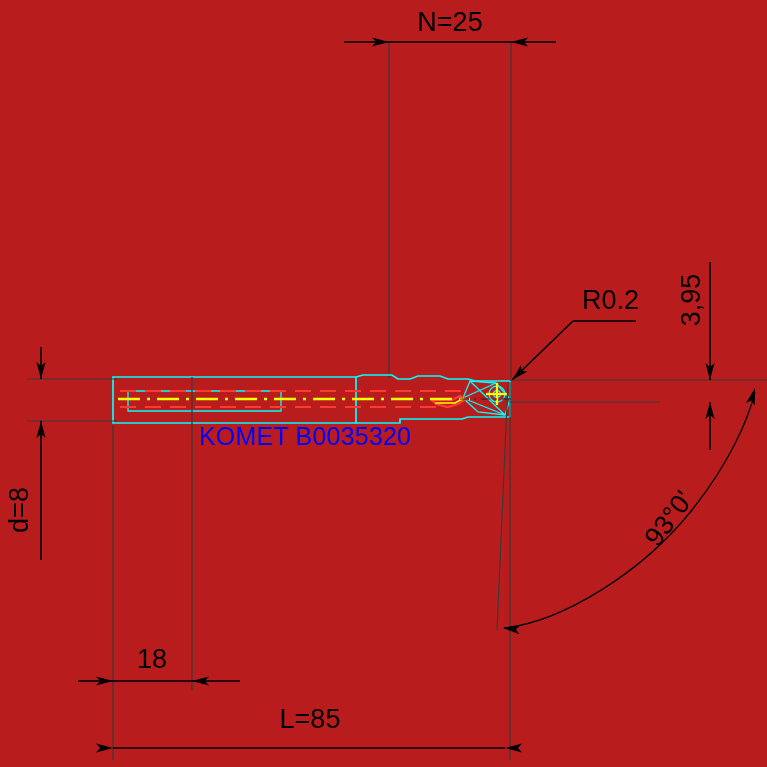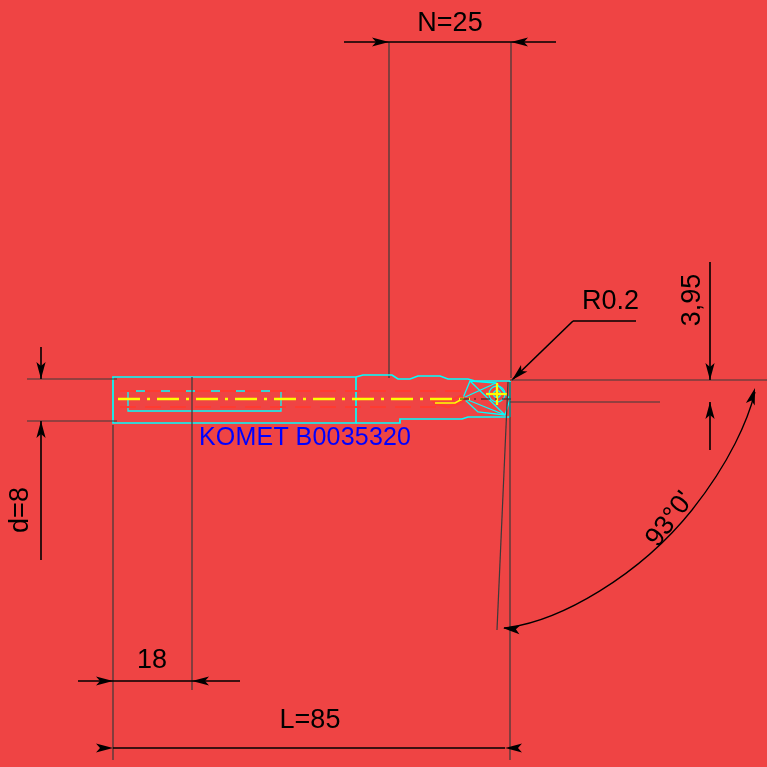--- a/index.html
+++ b/index.html
@@ -5,21 +5,21 @@
 <style>
   html, body {
     margin: 0;
     padding: 0;
     background: #ffffff;
   }
   #drawing-root {
     position: relative;
     width: 767px;
     height: 767px;
-    background: #ef4444;
+    background: #b91c1c;
     font-family: "Liberation Sans", sans-serif;
     overflow: hidden;
   }
   #drawing-svg {
     position: absolute;
     top: 0;
     left: 0;
     width: 767px;
     height: 767px;
   }

